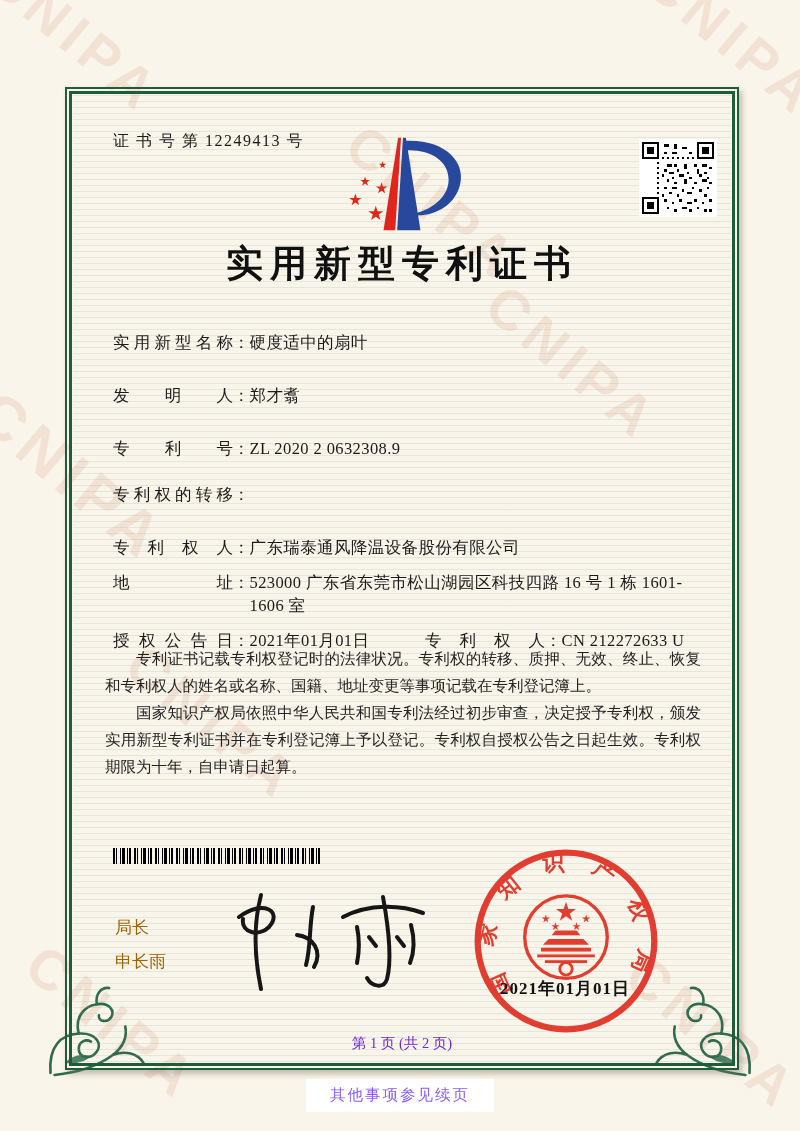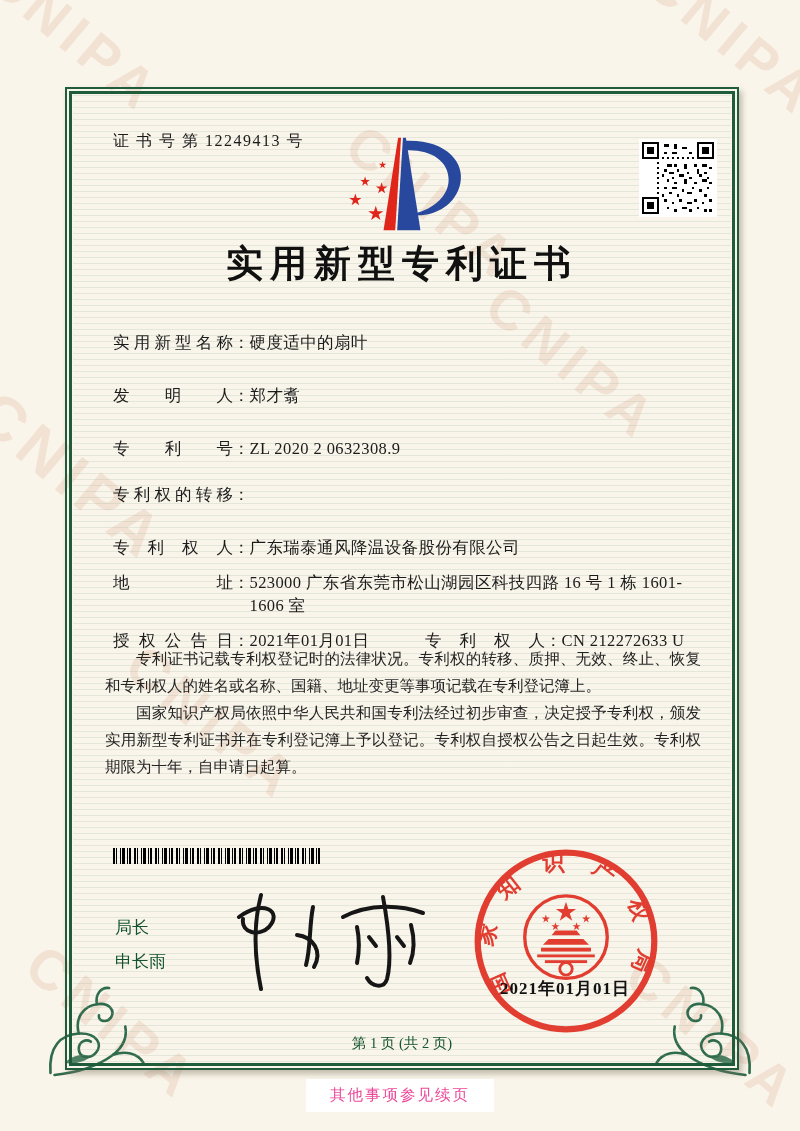--- a/index.html
+++ b/index.html
@@ -56,33 +56,33 @@
   .paras p{margin:0;text-indent:2em;}
   .barcode{
     position:absolute;left:46px;top:759px;width:208px;height:16px;
     background:repeating-linear-gradient(90deg,
       #000 0 2px,transparent 2px 3px,#000 3px 4px,transparent 4px 7px,
       #000 7px 8px,transparent 8px 9px,#000 9px 12px,transparent 12px 14px,
       #000 14px 15px,transparent 15px 16px,#000 16px 18px,transparent 18px 21px);
   }
   .signer{position:absolute;left:48px;top:822px;
           font-family:"Liberation Sans","DejaVu Sans",sans-serif;
-          font-size:17px;line-height:34px;color:#14532d;}
+          font-size:17px;line-height:34px;color:#a16207;}
   .signature{position:absolute;left:148px;top:796px;width:240px;height:112px;}
   .seal{position:absolute;left:403px;top:756px;width:192px;height:192px;}
   .seal-date{position:absolute;left:398px;top:888px;width:200px;text-align:center;
              font-size:17px;font-weight:bold;letter-spacing:1px;color:#121212;}
-  .page-num{position:absolute;left:0;right:0;bottom:15px;text-align:center;font-size:14.5px;color:#14532d;}
+  .page-num{position:absolute;left:0;right:0;bottom:15px;text-align:center;font-size:14.5px;color:#6d28d9;}
   
   .ornament{position:absolute;width:112px;height:96px;}
   .orn-left{left:44px;top:984px;}
   .orn-right{left:644px;top:984px;transform:scaleX(-1);}
   .cont-note{
     position:absolute;top:1079px;left:50%;transform:translateX(-50%);
-    background:#ffffff;padding:6px 24px;font-size:15.5px;color:#ec4899;
+    background:#ffffff;padding:6px 24px;font-size:15.5px;color:#8b5cf6;
     letter-spacing:2px;white-space:nowrap;
   }
 </style>
 </head>
 <body>
 
 <div class="page">
 
   <span class="wm wm1">CNIPA</span>
   <span class="wm wm2">CNIPA</span>

